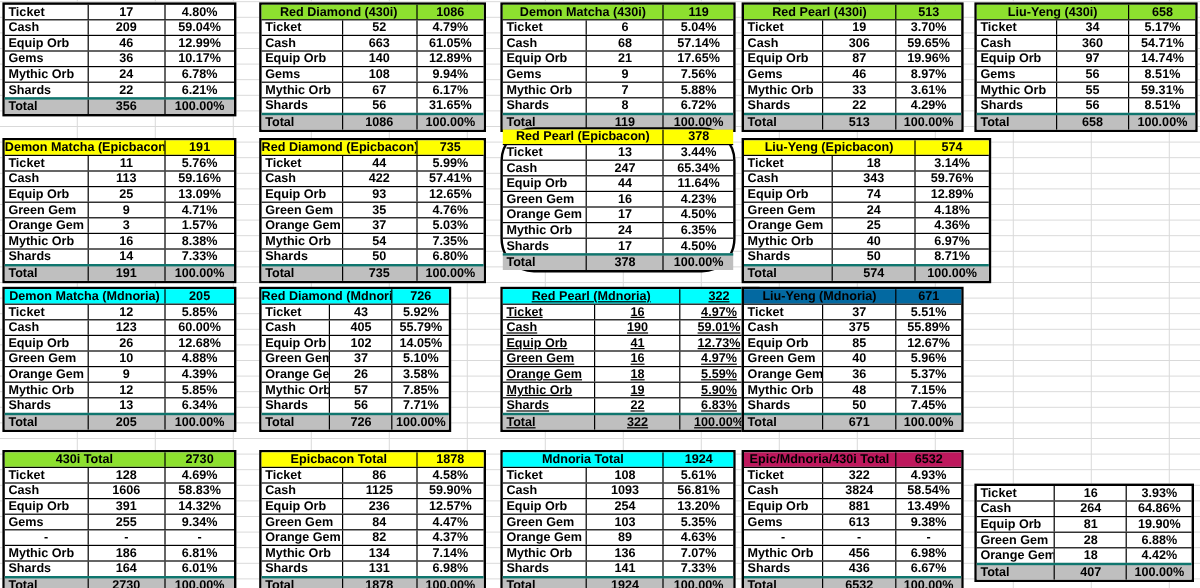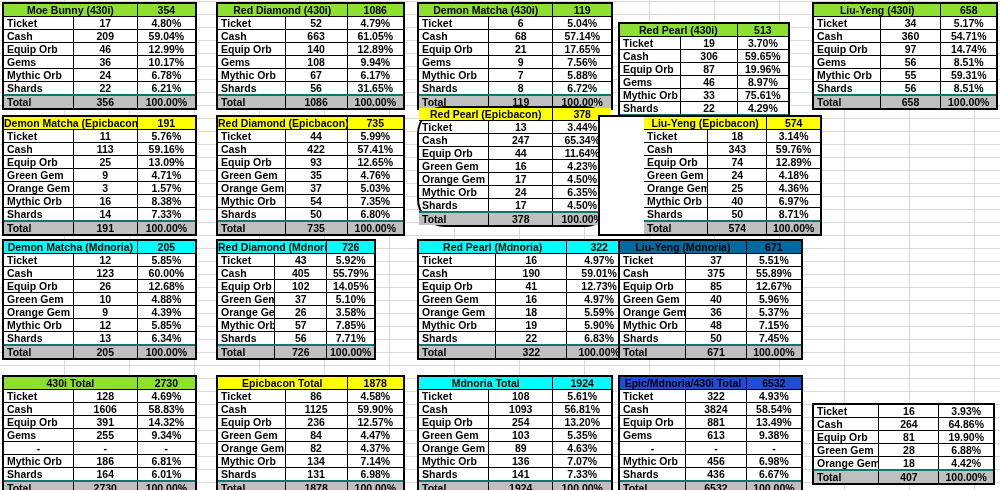--- a/index.html
+++ b/index.html
@@ -35,24 +35,20 @@
   .c.pct { width: 30.5%; text-align: center; }
   .row.header .c.title { width: 69.5%; text-align: center; }
   .row.header .c.cnt { width: 30.5%; text-align: center; }
 </style>
 </head>
 <body>
 
 <div id="sheet">
   <div id="tables-layer">
       <div class="dtable" style="left: 2px; top: 2px; width: 195px;">
-        <div class="row header" style="background:#8DE02F">
-          <div class="c title">Moe Bunny (430i)</div>
-          <div class="c cnt">354</div>
-        </div>
         <div class="row">
           <div class="c label">Ticket</div>
           <div class="c val">17</div>
           <div class="c pct">4.80%</div>
         </div>
         <div class="row">
           <div class="c label">Cash</div>
           <div class="c val">209</div>
           <div class="c pct">59.04%</div>
         </div>
@@ -157,21 +153,21 @@
           <div class="c label">Shards</div>
           <div class="c val">8</div>
           <div class="c pct">6.72%</div>
         </div>
         <div class="row total" style="background:#BFBFBF">
           <div class="c label">Total</div>
           <div class="c val">119</div>
           <div class="c pct">100.00%</div>
         </div>
       </div>
-      <div class="dtable" style="left: 618px; top: 2px; width: 172px; margin-top: 20px;">
+      <div class="dtable" style="left: 618px; top: 2px; width: 185px;">
         <div class="row header" style="background:#8DE02F">
           <div class="c title">Red Pearl (430i)</div>
           <div class="c cnt">513</div>
         </div>
         <div class="row">
           <div class="c label">Ticket</div>
           <div class="c val">19</div>
           <div class="c pct">3.70%</div>
         </div>
         <div class="row">
@@ -185,21 +181,21 @@
           <div class="c pct">19.96%</div>
         </div>
         <div class="row">
           <div class="c label">Gems</div>
           <div class="c val">46</div>
           <div class="c pct">8.97%</div>
         </div>
         <div class="row">
           <div class="c label">Mythic Orb</div>
           <div class="c val">33</div>
-          <div class="c pct">75.61%</div>
+          <div class="c pct">3.61%</div>
         </div>
         <div class="row">
           <div class="c label">Shards</div>
           <div class="c val">22</div>
           <div class="c pct">4.29%</div>
         </div>
         <div class="row total" style="background:#BFBFBF">
           <div class="c label">Total</div>
           <div class="c val">513</div>
           <div class="c pct">100.00%</div>
@@ -377,21 +373,21 @@
           <div class="c label">Shards</div>
           <div class="c val">17</div>
           <div class="c pct">4.50%</div>
         </div>
         <div class="row total" style="background:#BFBFBF">
           <div class="c label">Total</div>
           <div class="c val">378</div>
           <div class="c pct">100.00%</div>
         </div>
       </div>
-      <div class="dtable" style="left: 598px; top: 115px; width: 224px; padding-left: 44px;">
+      <div class="dtable" style="left: 618px; top: 115px; width: 208px;">
         <div class="row header" style="background:#FFFF00">
           <div class="c title">Liu-Yeng (Epicbacon)</div>
           <div class="c cnt">574</div>
         </div>
         <div class="row">
           <div class="c label">Ticket</div>
           <div class="c val">18</div>
           <div class="c pct">3.14%</div>
         </div>
         <div class="row">
@@ -515,21 +511,21 @@
           <div class="c label">Shards</div>
           <div class="c val">56</div>
           <div class="c pct">7.71%</div>
         </div>
         <div class="row total" style="background:#BFBFBF">
           <div class="c label">Total</div>
           <div class="c val">726</div>
           <div class="c pct">100.00%</div>
         </div>
       </div>
-      <div class="dtable" style="left: 417px; top: 239px; width: 216px;">
+      <div class="dtable" style="left: 417px; top: 239px; width: 216px; text-decoration: underline;">
         <div class="row header" style="background:#00FFFF">
           <div class="c title">Red Pearl (Mdnoria)</div>
           <div class="c cnt">322</div>
         </div>
         <div class="row">
           <div class="c label">Ticket</div>
           <div class="c val">16</div>
           <div class="c pct">4.97%</div>
         </div>
         <div class="row">
@@ -746,21 +742,21 @@
           <div class="c val">141</div>
           <div class="c pct">7.33%</div>
         </div>
         <div class="row total" style="background:#BFBFBF">
           <div class="c label">Total</div>
           <div class="c val">1924</div>
           <div class="c pct">100.00%</div>
         </div>
       </div>
       <div class="dtable" style="left: 618px; top: 375px; width: 185px;">
-        <div class="row header" style="background:#1d4ed8">
+        <div class="row header" style="background:#be185d">
           <div class="c title">Epic/Mdnoria/430i Total</div>
           <div class="c cnt">6532</div>
         </div>
         <div class="row">
           <div class="c label">Ticket</div>
           <div class="c val">322</div>
           <div class="c pct">4.93%</div>
         </div>
         <div class="row">
           <div class="c label">Cash</div>

